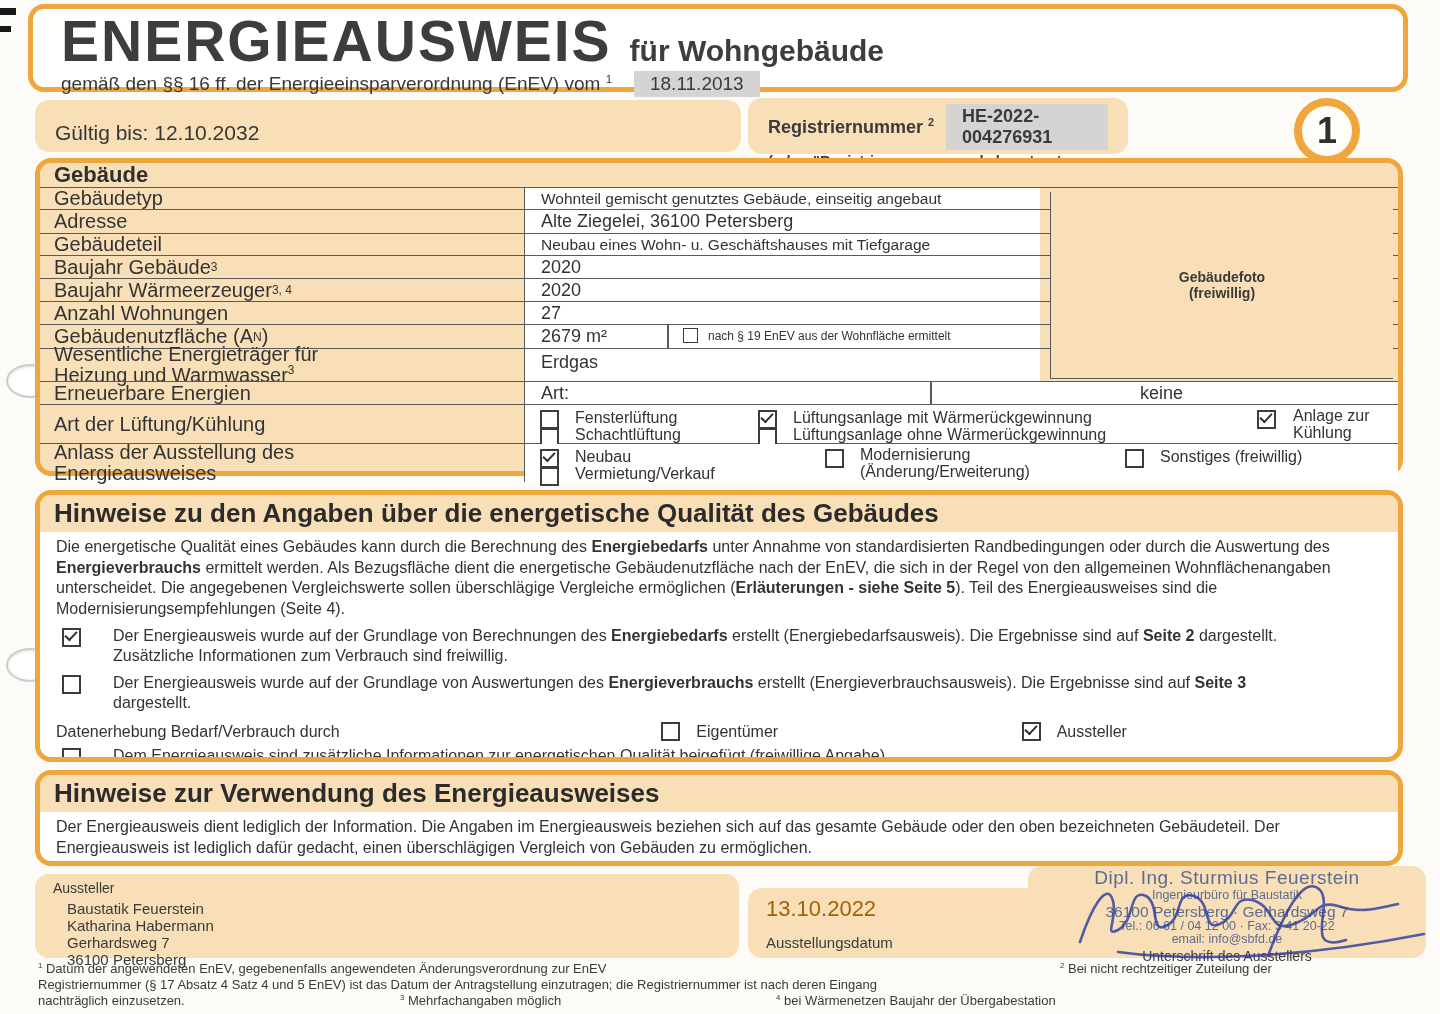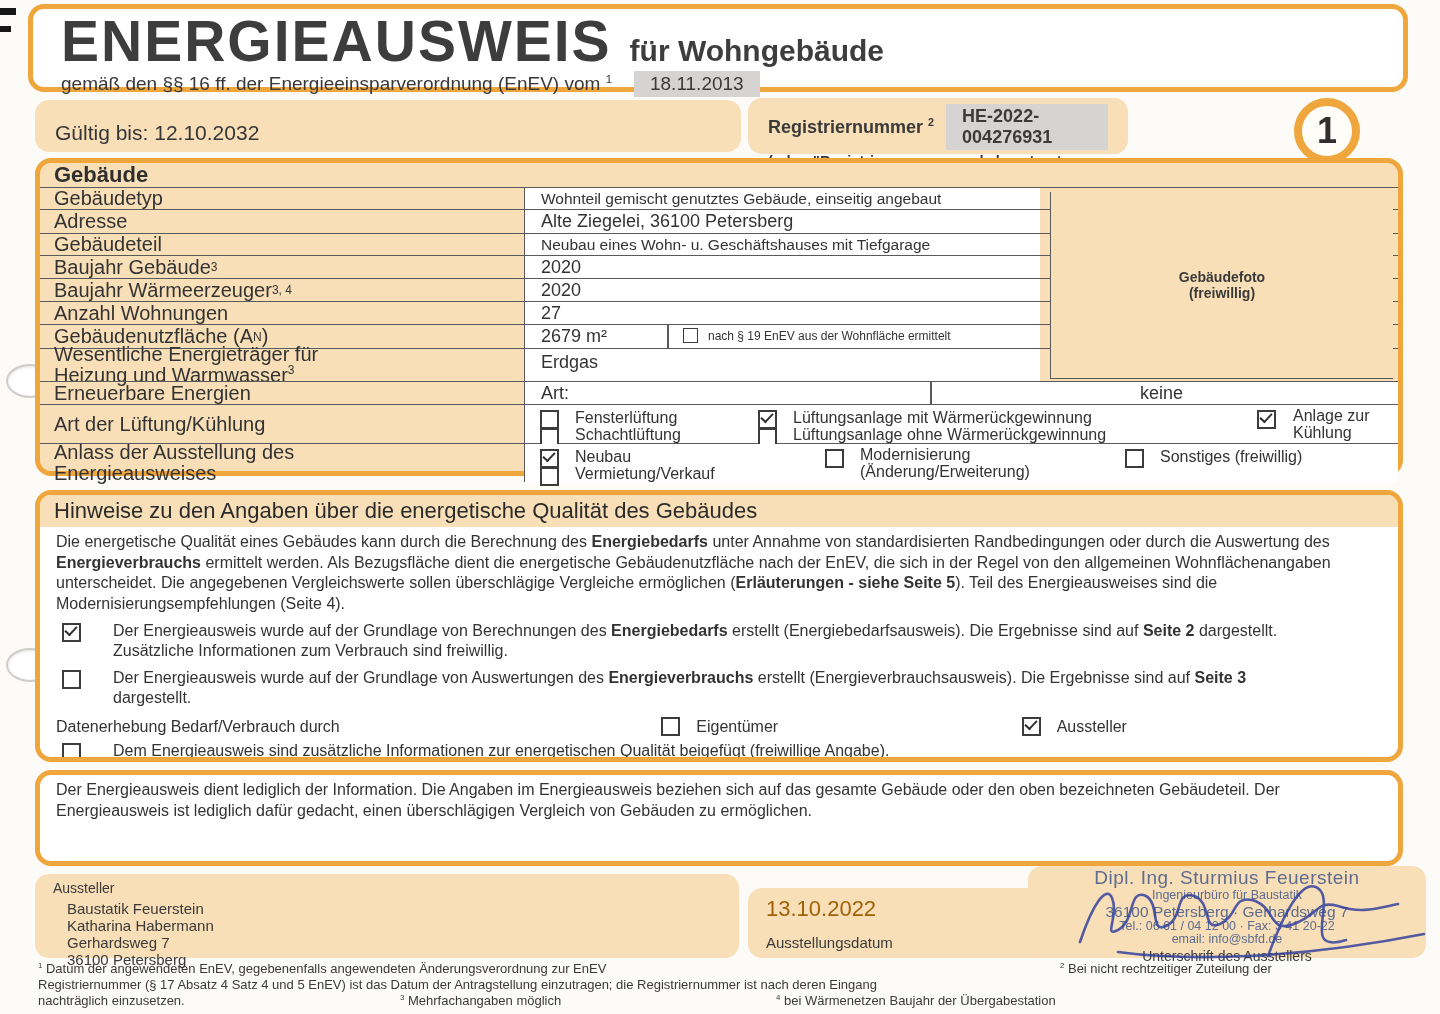--- a/index.html
+++ b/index.html
@@ -54,21 +54,21 @@
 
   .cb{width:15px; height:15px; border:2px solid #3c3c3c; background:#fff; position:relative; flex:none; display:inline-block;}
   .cb.sm{width:13px; height:13px; border-width:1.8px;}
   .cb.checked::after{content:""; position:absolute; left:1px; top:1px; width:10px; height:5px;
     border-left:2.4px solid #2e2e2e; border-bottom:2.4px solid #2e2e2e; transform:rotate(-47deg);}
   .abs{position:absolute;}
 
   
   .sect{left:35px; top:490px; width:1368px; height:272px; overflow:hidden; padding:0;}
   .sect2{left:35px; top:770px; width:1368px; height:96px; overflow:hidden;}
-  .sect-title{background:#f8dfb8; padding:3px 0 3px 14px; font-size:22px; font-weight:normal; color:#2b2b2b;}
+  .sect-title{background:#f8dfb8; padding:3px 0 3px 14px; font-size:26px; font-weight:bold; color:#2b2b2b;}
   .sect-body{padding:5px 16px 0 16px; font-size:16px; line-height:1.29; color:#333;}
   .cb-line{display:flex; gap:32px; padding:6px 16px 0 22px; font-size:16px; line-height:1.29; color:#333;}
   .cb-line .cb{margin-top:2px;}
   .dc-row{display:flex; align-items:center; padding:8px 16px 0 16px; font-size:16px; color:#333;}
   .dc-label{width:630px;}
   .dc-opt{display:flex; align-items:center; gap:16px; width:375px;}
 
   
   .issuer-box{left:35px; top:874px; width:704px; height:84px; padding:6px 0 0 18px; font-size:15px; color:#3a3a3a;}
   .issuer-label{font-size:14px; margin-bottom:4px;}
@@ -258,20 +258,21 @@
         <span>Aussteller</span>
       </span>
     </div>
     <div class="cb-line" style="padding-top:5px;">
       <span class="cb"></span>
       <span>Dem Energieausweis sind zusätzliche Informationen zur energetischen Qualität beigefügt (freiwillige Angabe).</span>
     </div>
   </div>
 
   <div class="box orange-border sect2">
+    <div class="sect-title">Hinweise zur Verwendung des Energieausweises</div>
     <div class="sect-body" style="max-width:1330px;">Der Energieausweis dient lediglich der Information. Die Angaben im Energieausweis beziehen sich auf das gesamte Gebäude oder den oben bezeichneten Gebäudeteil. Der Energieausweis ist lediglich dafür gedacht, einen überschlägigen Vergleich von Gebäuden zu ermöglichen.</div>
   </div>
 
   <div class="box beige-box issuer-box">
     <div class="issuer-label">Aussteller</div>
     <div class="issuer-lines">
       <div>Baustatik Feuerstein</div>
       <div>Katharina Habermann</div>
       <div>Gerhardsweg 7</div>
       <div>36100 Petersberg</div>

